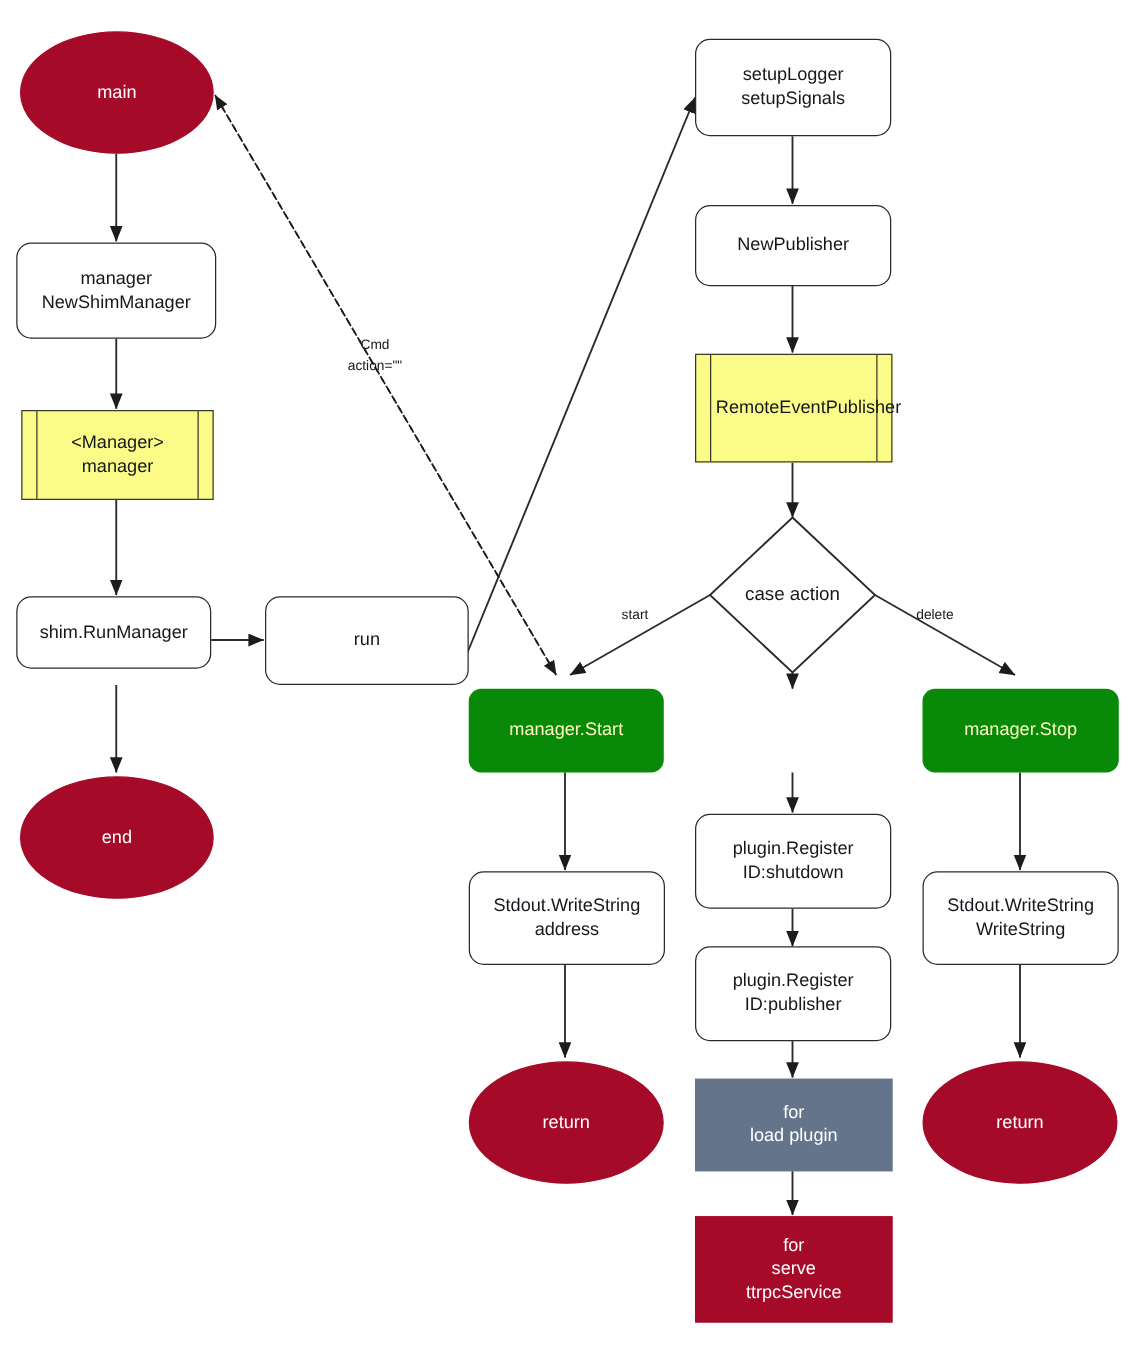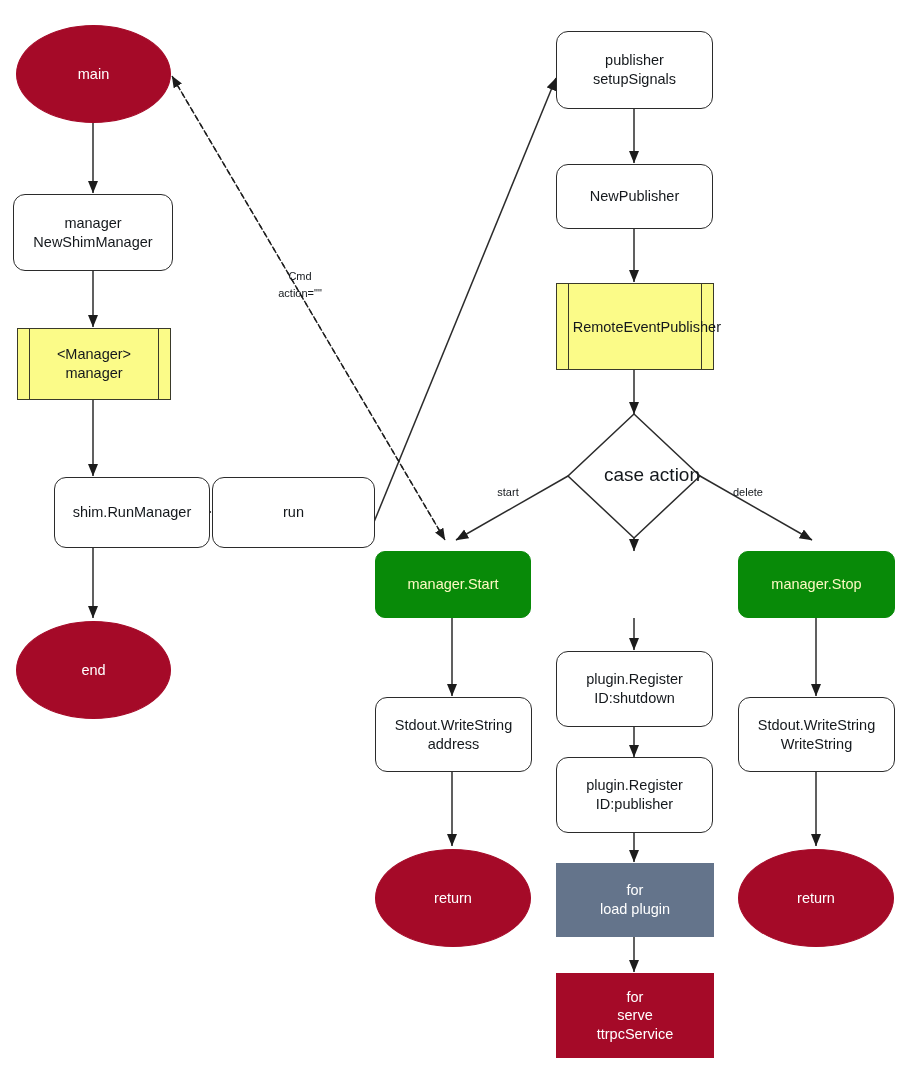--- a/index.html
+++ b/index.html
@@ -90,22 +90,22 @@
     position: absolute;
     background: transparent;
     z-index: 2;
   }
   .n-diamond .dtext {
     position: absolute;
     left: 0;
     right: 0;
     top: 50%;
     transform: translateY(-55%);
-    text-align: right;
-    font-size: 19px;
+    text-align: center;
+    font-size: 15px;
     color: #14181c;
     white-space: nowrap;
   }
   .edge-label {
     position: absolute;
     font-size: 11px;
     color: #14181c;
     white-space: nowrap;
     z-index: 3;
     text-align: center;
@@ -234,35 +234,35 @@
 
   <div class="node n-sub" style="left:17px; top:328px; width:154px; height:72px;">
     <span class="bar l"></span>
     <span class="bar r"></span>
     <div style="position:absolute; left:0; right:0; top:50%; transform:translateY(-50%); text-align:center;">
       <span class="lbl">&lt;Manager&gt;</span>
       <span class="lbl">manager</span>
     </div>
   </div>
 
-  <div class="node n-proc" style="left:13px; top:477px; width:156px; height:71px;margin-left:41px;">
+  <div class="node n-proc" style="left:13px; top:477px; width:156px; height:58px;">
     <span class="lbl">shim.RunManager</span>
   </div>
 
   <div class="node n-ellipse" style="left:16px; top:621px; width:155px; height:98px;">
     <span class="lbl">end</span>
   </div>
 
   <div class="node n-proc" style="left:212px; top:477px; width:163px; height:71px;align-items:center;">
     <span class="lbl">run</span>
   </div>
 
   <div class="node n-proc" style="left:556px; top:31px; width:157px; height:78px;">
     <div>
-      <span class="lbl">publisher</span>
+      <span class="lbl">setupLogger</span>
       <span class="lbl">setupSignals</span>
     </div>
   </div>
 
   <div class="node n-proc" style="left:556px; top:164px; width:157px; height:65px;">
     <span class="lbl">NewPublisher</span>
   </div>
 
   <div class="node n-sub" style="left:556px; top:283px; width:158px; height:87px;">
     <span class="bar l"></span>

